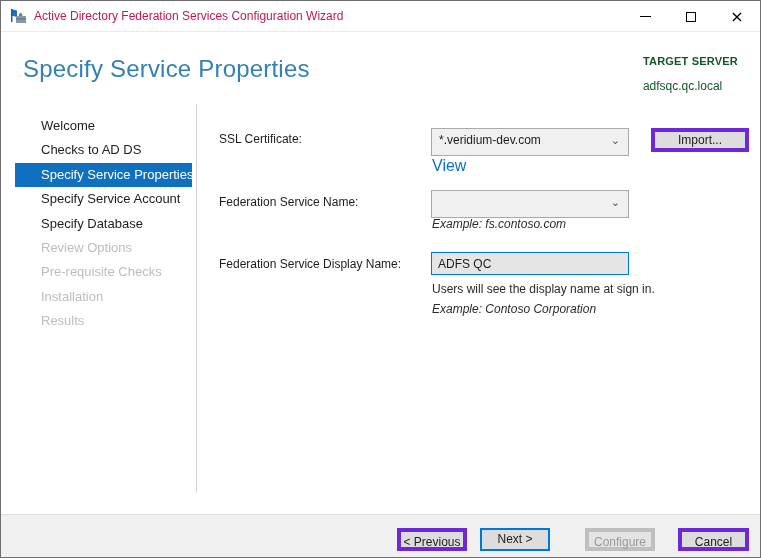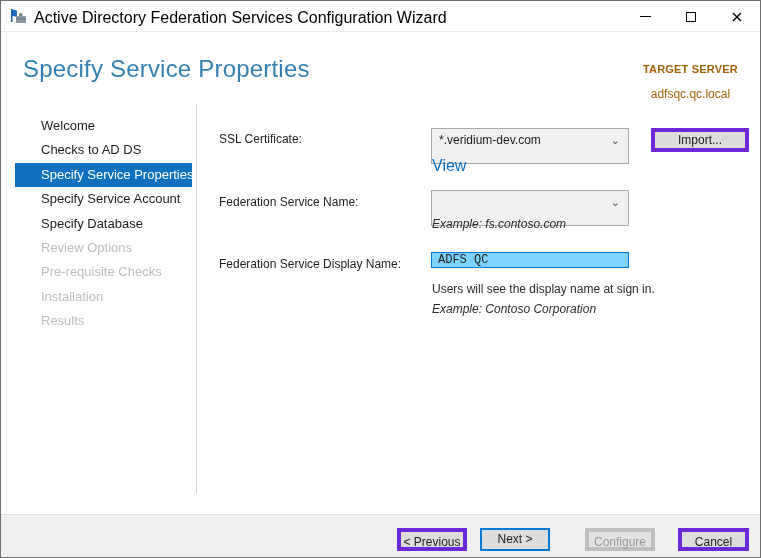--- a/index.html
+++ b/index.html
@@ -11,74 +11,74 @@
     background: #ffffff; border: 1px solid #6e6e6e; overflow: hidden;
   }
 
   
   .titlebar {
     position: absolute; left: 0; top: 0; width: 100%; height: 31px;
     background: #ffffff; border-bottom: 1px solid #ebebeb;
   }
   .titlebar-icon { position: absolute; left: 9px; top: 7px; width: 18px; height: 17px; }
   .titlebar-text {
-    position: absolute; left: 33px; top: 8px; font-size: 16px; color: #000000; white-space: nowrap;
+    position: absolute; left: 33px; top: 8px; font-size: 12px; color: #be185d; white-space: nowrap;
   }
   .caption-btn {
     position: absolute; top: 0; width: 46px; height: 31px;
     display: flex; align-items: center; justify-content: center; cursor: default;
   }
   .btn-min { right: 92px; } .btn-max { right: 46px; } .btn-close { right: 0; }
   .glyph-min { width: 11px; height: 1px; background: #000; }
   .glyph-max { width: 10px; height: 10px; border: 1px solid #000; background: transparent; }
   .glyph-close { font-size: 16px; line-height: 16px; color: #000; font-family: "DejaVu Sans", sans-serif; }
 
   
   .page-title {
     position: absolute; left: 22px; top: 54px;
     font-size: 24px; color: #3380b2; letter-spacing: 0.2px; white-space: nowrap;
   }
-  .target-server { position: absolute; right: 22px; top: 62px; text-align: center; color: #a16207; }
+  .target-server { position: absolute; right: 22px; top: 54px; text-align: left; color: #14532d; }
   .target-server .ts-label { font-size: 11px; font-weight: bold; letter-spacing: 0.2px; }
   .target-server .ts-value { font-size: 12px; margin-top: 12px; }
 
   
   .sidebar { position: absolute; left: 0; top: 103px; width: 195px; }
   .nav-item {
     position: absolute; left: 14px; width: 177px; height: 24px;
     line-height: 24px; padding-left: 26px; font-size: 13px; color: #1d1d1d;
     white-space: nowrap; cursor: default;
   }
   .nav-item.selected { background: #0e70bf; color: #ffffff; }
   .nav-item.disabled { color: #bdbdbd; }
 
   .v-divider { position: absolute; left: 195px; top: 103px; width: 1px; height: 389px; background: #d4d4d4; }
 
   
   .form-label { position: absolute; left: 218px; font-size: 12px; color: #1d1d1d; white-space: nowrap; }
   .combo {
-    position: absolute; left: 430px; width: 198px; height: 36px;
+    position: absolute; left: 430px; width: 198px; height: 28px;
     background: #f0f0f0; border: 1px solid #a9a9a9;
     font-size: 12px; line-height: 22px; padding-left: 7px; color: #1d1d1d;
     white-space: nowrap; cursor: default;
   }
   .combo .chevron {
     position: absolute; right: 8px; top: 1px; font-size: 11px; color: #555;
     font-family: "DejaVu Sans", sans-serif; line-height: 22px;
   }
   .btn {
     background: #dddddd; border: 4px solid #6d28d9; font-size: 12px; color: #1d1d1d;
     text-align: center; cursor: default; font-family: "Liberation Sans", sans-serif;
   }
   .import-btn { position: absolute; left: 650px; top: 127px; width: 98px; height: 24px; }
   .link { position: absolute; left: 431px; font-size: 16px; color: #0b6fc4; cursor: pointer; white-space: nowrap; }
   .text-input {
-    position: absolute; left: 430px; top: 251px; width: 198px; height: 16px;
-    border: 1px solid #0078d7; background: #7dd3fc; font-size: 12px; padding-left: 6px;
-    color: #1d1d1d; font-family: Liberation Mono, monospace; outline: none;
+    position: absolute; left: 430px; top: 251px; width: 198px; height: 23px;
+    border: 1px solid #0078d7; background: #e5e5e5; font-size: 12px; padding-left: 6px;
+    color: #1d1d1d; font-family: Liberation Sans, sans-serif; outline: none;
   }
   .hint { position: absolute; left: 431px; font-size: 12px; color: #2b2b2b; white-space: nowrap; }
   .example { font-style: italic; }
 
   
   .footer-sep { position: absolute; left: 0; top: 513px; width: 100%; height: 1px; background: #dfdfdf; }
   .footer { position: absolute; left: 0; top: 514px; width: 100%; height: 43px; background: #f0f0f0; }
   .footer .btn { position: absolute; top: 13px; height: 23px; line-height: 21px; }
   .btn-previous { left: 396px; width: 70px; }
   .btn-next { left: 479px; width: 70px; border: 2px solid #0078d7; line-height: 19px !important; }

